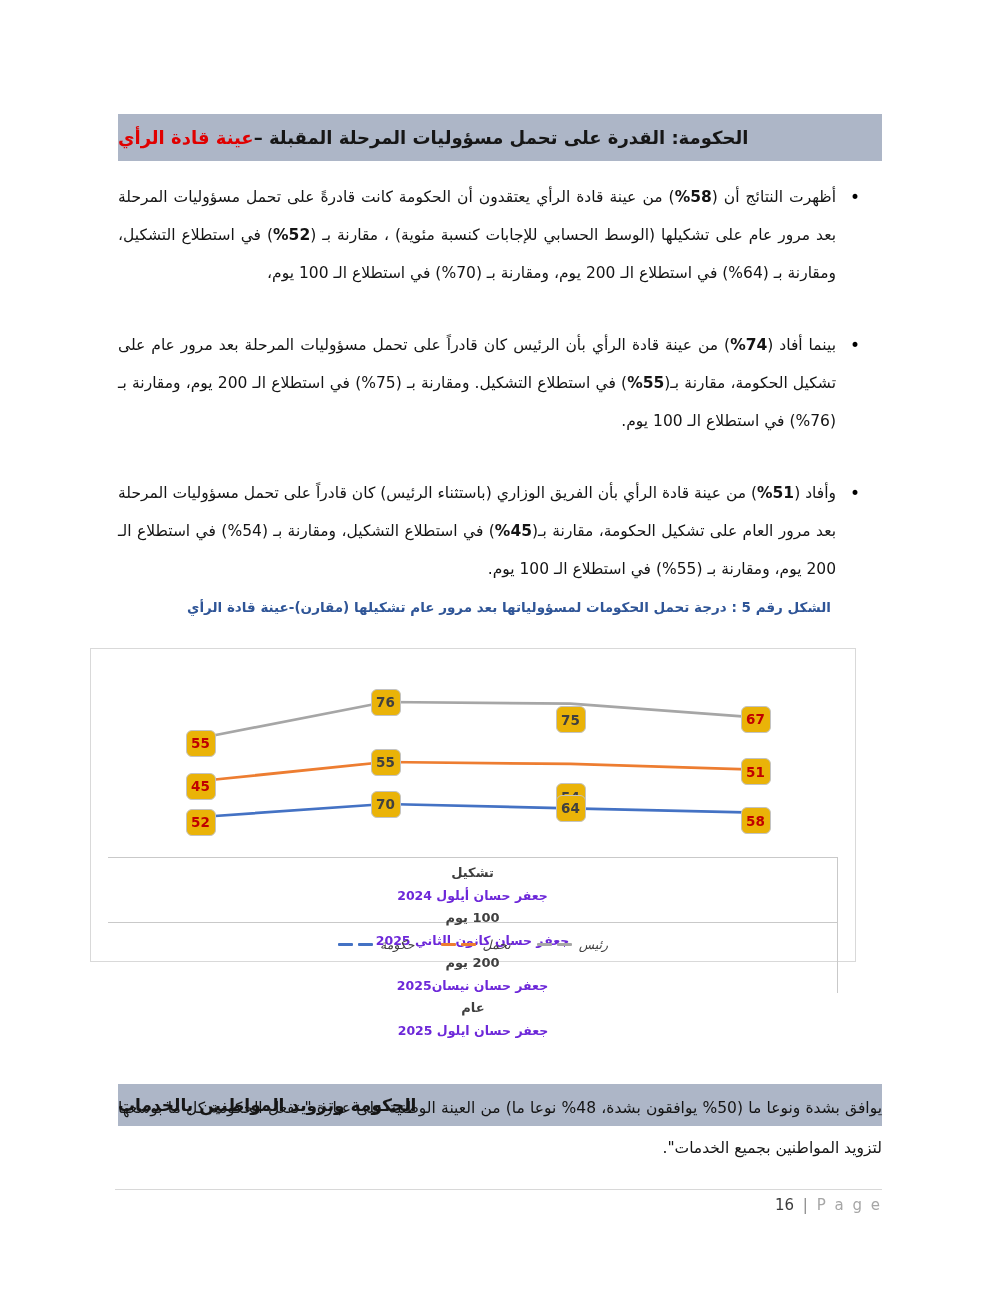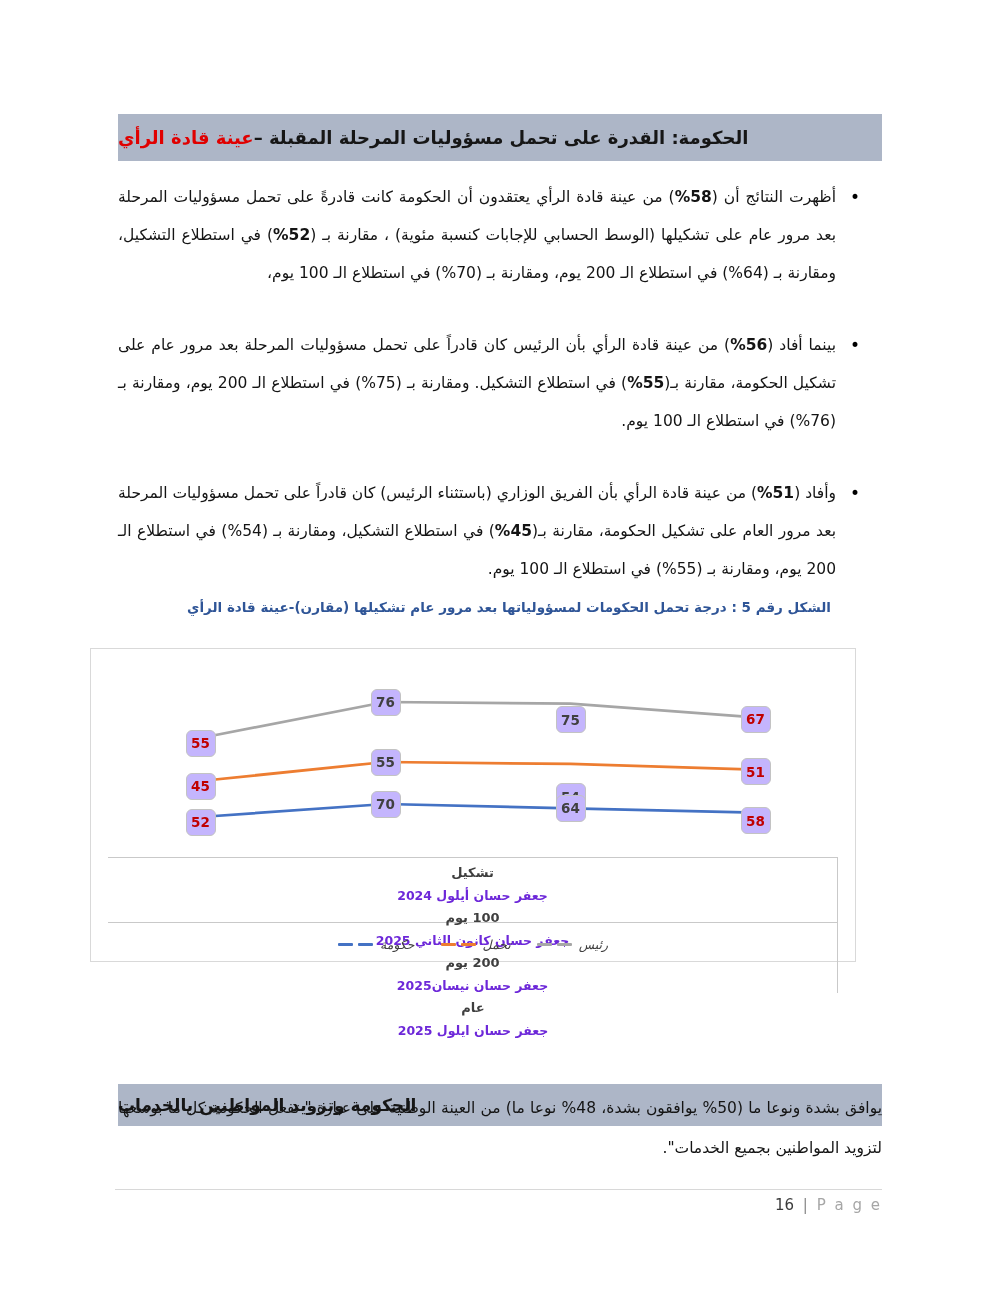--- a/index.html
+++ b/index.html
@@ -46,21 +46,21 @@
   .chart{
     position:absolute;left:90px;top:648px;
     width:766px;height:314px;
     border:1px solid #d9d9d9;background:#fff;
     box-sizing:border-box;
   }
   .chart svg{position:absolute;left:0;top:0;}
   .dlabel{
     position:absolute;
     width:30px;height:27px;
-    background:#c4b5fd;
+    background:#eab308;
     border:1.4px solid #c3c3c3;border-radius:6px;
     display:flex;align-items:center;justify-content:center;
     font-size:13.5px;font-weight:bold;
     box-sizing:border-box;
   }
   .cat-row{
     position:absolute;left:17px;top:208px;width:730px;height:64px;
     border-top:1px solid #c9c9c9;border-bottom:1px solid #c9c9c9;
     display:flex;direction:ltr;flex-direction:column;
   }
@@ -104,21 +104,21 @@
 
 <div class="page">
 
   <div class="hbar hbar1">
     <span>الحكومة: القدرة على تحمل مسؤوليات المرحلة المقبلة – </span>
     <span class="red">عينة قادة الرأي</span>
   </div>
 
   <div class="bullets" id="bullets">
       <div class="bullet"><span class="dot">•</span><span><span>أظهرت النتائج أن (</span><b>58%</b><span>) من عينة قادة الرأي يعتقدون أن الحكومة كانت قادرةً على تحمل مسؤوليات المرحلة بعد مرور عام على تشكيلها (الوسط الحسابي للإجابات كنسبة مئوية) ، مقارنة بـ (</span><b>52%</b><span>) في استطلاع التشكيل، ومقارنة بـ (64%) في استطلاع الـ 200 يوم، ومقارنة بـ (70%) في استطلاع الـ 100 يوم،</span></span></div>
-      <div class="bullet"><span class="dot">•</span><span><span>بينما أفاد (</span><b>56%</b><span>) من عينة قادة الرأي بأن الرئيس كان قادراً على تحمل مسؤوليات المرحلة بعد مرور عام على تشكيل الحكومة، مقارنة بـ(</span><b>55%</b><span>) في استطلاع التشكيل. ومقارنة بـ (75%) في استطلاع الـ 200 يوم، ومقارنة بـ (76%) في استطلاع الـ 100 يوم.</span></span></div>
+      <div class="bullet"><span class="dot">•</span><span><span>بينما أفاد (</span><b>74%</b><span>) من عينة قادة الرأي بأن الرئيس كان قادراً على تحمل مسؤوليات المرحلة بعد مرور عام على تشكيل الحكومة، مقارنة بـ(</span><b>55%</b><span>) في استطلاع التشكيل. ومقارنة بـ (75%) في استطلاع الـ 200 يوم، ومقارنة بـ (76%) في استطلاع الـ 100 يوم.</span></span></div>
       <div class="bullet"><span class="dot">•</span><span><span>وأفاد (</span><b>51%</b><span>) من عينة قادة الرأي بأن الفريق الوزاري (باستثناء الرئيس) كان قادراً على تحمل مسؤوليات المرحلة بعد مرور العام على تشكيل الحكومة، مقارنة بـ(</span><b>45%</b><span>) في استطلاع التشكيل، ومقارنة بـ (54%) في استطلاع الـ 200 يوم، ومقارنة بـ (55%) في استطلاع الـ 100 يوم.</span></span></div>
     </div>
 
   <div class="fig-caption">الشكل رقم 5 : درجة تحمل الحكومات لمسؤولياتها بعد مرور عام تشكيلها (مقارن)-عينة قادة الرأي</div>
 
   <div class="chart" id="chart">
     <svg id="chart-svg" width="764" height="208" viewBox="0 0 764 208">
         <polyline points="109.5,89 294.5,53 479.5,54.714285714285715 664.5,68.42857142857143" fill="none" stroke="#a6a6a6" stroke-width="2.75" stroke-linejoin="round"></polyline>
         <polyline points="109.5,132 294.5,113 479.5,114.9 664.5,120.6" fill="none" stroke="#ed7d31" stroke-width="2.75" stroke-linejoin="round"></polyline>
         <polyline points="109.5,168 294.5,155 479.5,159.33333333333334 664.5,163.66666666666666" fill="none" stroke="#4472c4" stroke-width="2.75" stroke-linejoin="round"></polyline>

